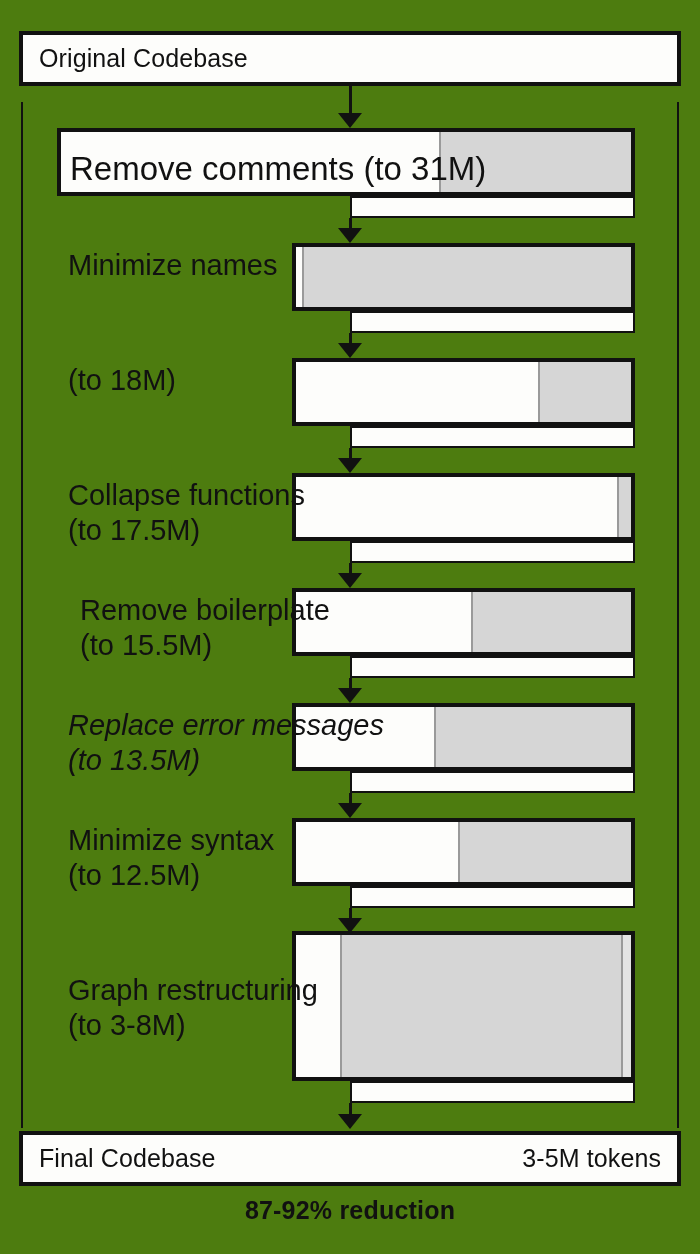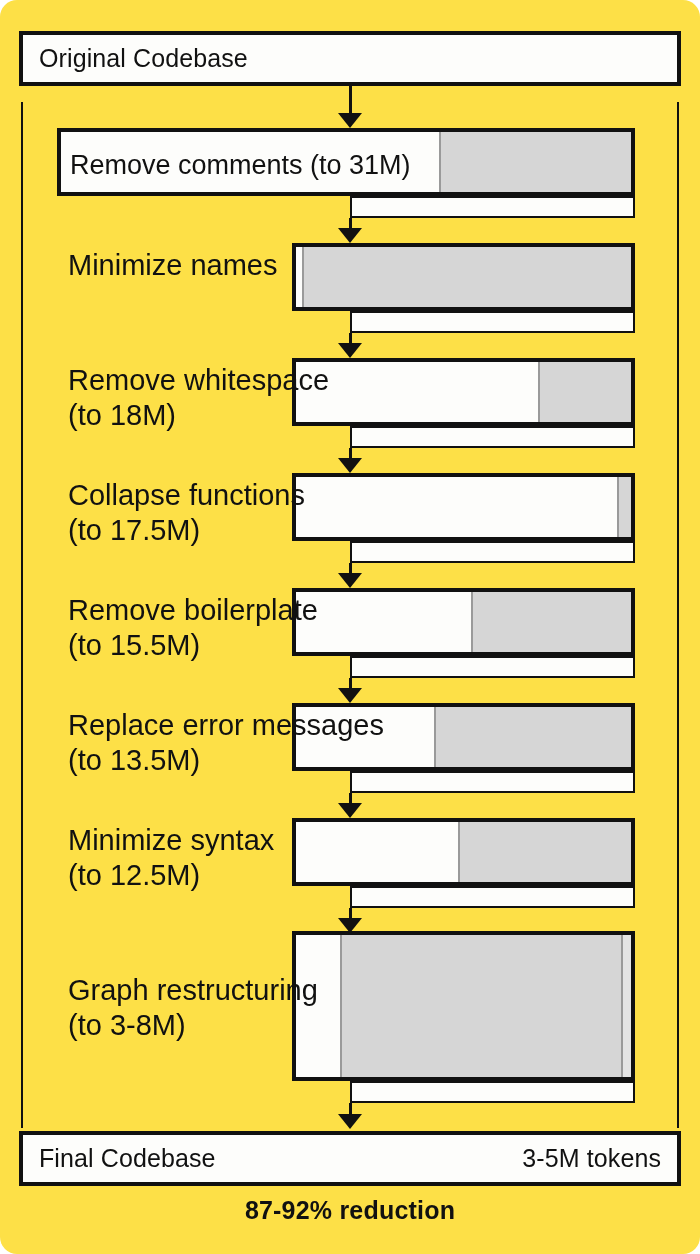--- a/index.html
+++ b/index.html
@@ -9,23 +9,22 @@
     background: #ffffff;
   }
   body {
     font-family: "Liberation Sans", sans-serif;
     -webkit-font-smoothing: antialiased;
   }
   #stage {
     position: relative;
     width: 700px;
     height: 1254px;
-    background: #fde047;
+    background: #4d7c0f;
     overflow: hidden;
-    border-radius: 17px;
   }
 
   
   .outer-frame {
     position: absolute;
     left: 21px;
     top: 102px;
     width: 658px;
     height: 1026px;
     border-left: 2px solid #111;
@@ -111,21 +110,21 @@
     bottom: 0;
     background: #e4e4e4;
     border-left: 2px solid #9a9a9a;
     box-sizing: border-box;
   }
 
   
   .label-inside {
     position: absolute;
     z-index: 3;
-    font-size: 27px;
+    font-size: 33px;
     color: #111;
     white-space: nowrap;
     line-height: 1.15;
   }
   
   .label-outside {
     position: absolute;
     z-index: 3;
     font-size: 29px;
     color: #111;
@@ -189,21 +188,20 @@
 
   <div class="connector" style="top:333px;height:16px;"></div>
   <div class="arrow-head" style="top:343px;"></div>
 
   <div class="step-row">
     <div class="step-shadow" style="left:350px; top:426px; width:285px; height:22px;"></div>
     <div class="step-bar" style="left:292px; top:358px; width:343px; height:68px;">
       <div class="step-fill" style="width:93px;"></div>
     </div>
     <div class="label-outside" style="left:68px; top:363px;">
-      <span>Remove whitespace</span>
       <span class="l-sub">(to 18M)</span>
     </div>
   </div>
 
   <div class="connector" style="top:448px;height:16px;"></div>
   <div class="arrow-head" style="top:458px;"></div>
 
   <div class="step-row">
     <div class="step-shadow" style="left:350px; top:541px; width:285px; height:22px;"></div>
     <div class="step-bar" style="left:292px; top:473px; width:343px; height:68px;">
@@ -216,35 +214,35 @@
   </div>
 
   <div class="connector" style="top:563px;height:16px;"></div>
   <div class="arrow-head" style="top:573px;"></div>
 
   <div class="step-row">
     <div class="step-shadow" style="left:350px; top:656px; width:285px; height:22px;"></div>
     <div class="step-bar" style="left:292px; top:588px; width:343px; height:68px;">
       <div class="step-fill" style="width:160px;"></div>
     </div>
-    <div class="label-outside" style="left:68px; top:593px;">
+    <div class="label-outside" style="left:80px; top:593px;">
       <span>Remove boilerplate</span>
       <span class="l-sub">(to 15.5M)</span>
     </div>
   </div>
 
   <div class="connector" style="top:678px;height:16px;"></div>
   <div class="arrow-head" style="top:688px;"></div>
 
   <div class="step-row">
     <div class="step-shadow" style="left:350px; top:771px; width:285px; height:22px;"></div>
     <div class="step-bar" style="left:292px; top:703px; width:343px; height:68px;">
       <div class="step-fill" style="width:197px;"></div>
     </div>
-    <div class="label-outside" style="left:68px; top:708px;">
+    <div class="label-outside" style="left:68px; top:708px;font-style:italic;">
       <span>Replace error messages</span>
       <span class="l-sub">(to 13.5M)</span>
     </div>
   </div>
 
   <div class="connector" style="top:793px;height:16px;"></div>
   <div class="arrow-head" style="top:803px;"></div>
 
   <div class="step-row">
     <div class="step-shadow" style="left:350px; top:886px; width:285px; height:22px;"></div>

